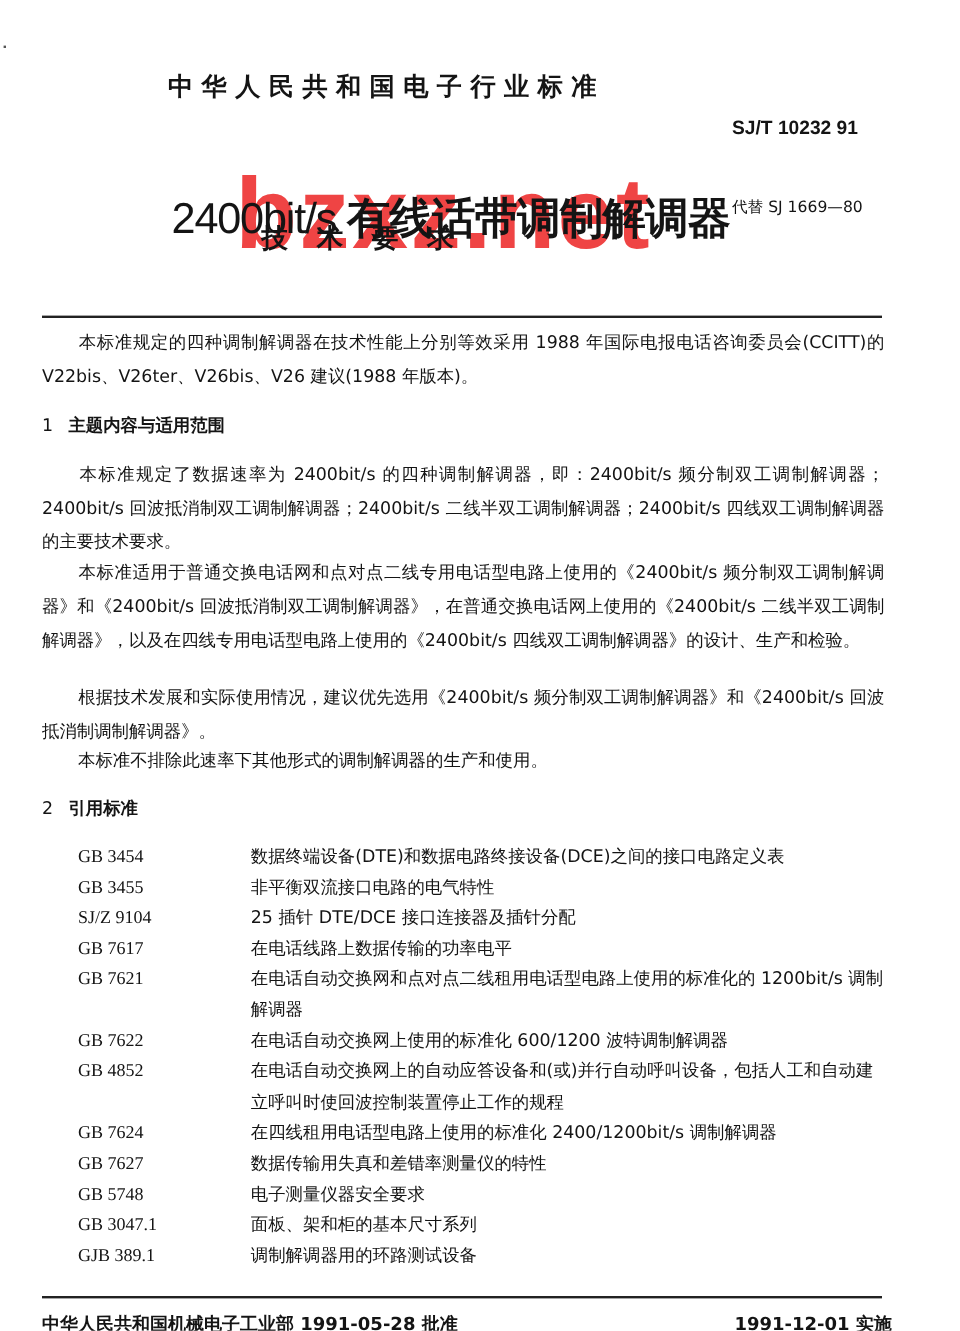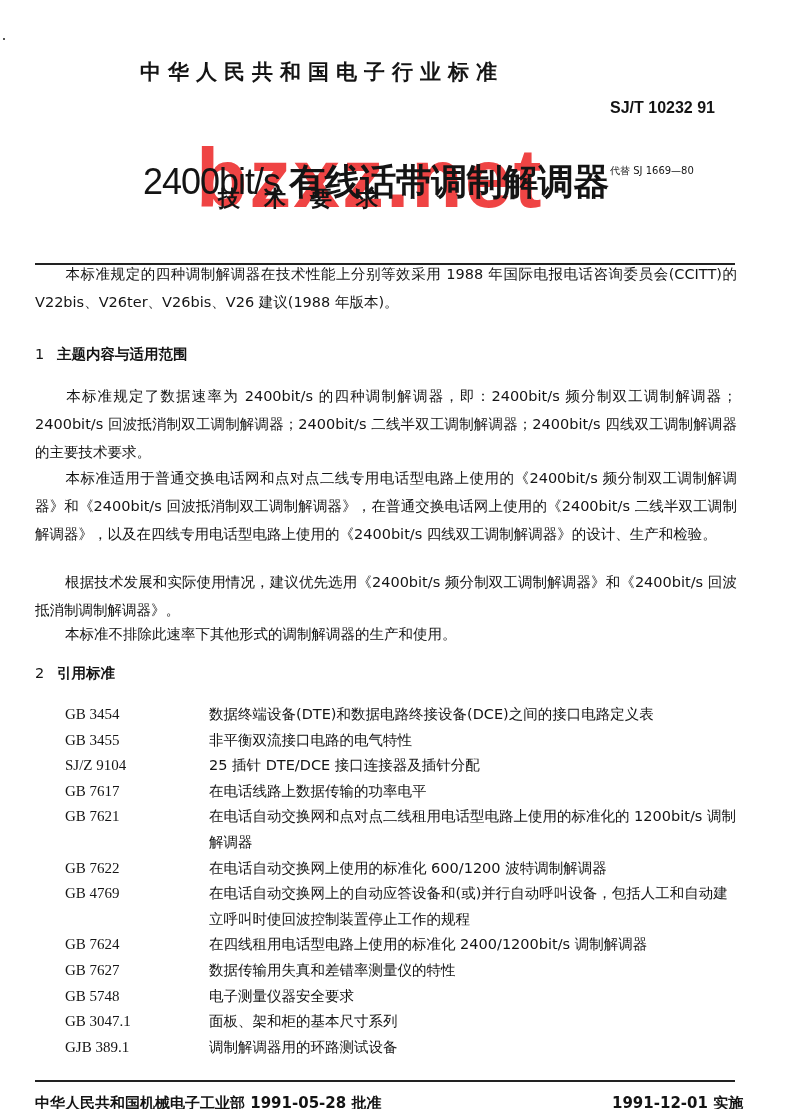--- a/index.html
+++ b/index.html
@@ -14,21 +14,21 @@
     font-family:"Liberation Sans", sans-serif; font-weight:bold;
     font-size:84px; line-height:84px; color:#ef4444; letter-spacing:2px;
     z-index:0;
   }
   .layer { position:relative; z-index:1; }
   .hdr-org { left:140px; top:58px; font-size:21px; font-weight:bold; letter-spacing:7px; }
   .std-no { left:610px; top:99px; font-size:16px; font-weight:bold; font-family:"Liberation Sans Narrow","Liberation Sans",sans-serif; letter-spacing:0px; }
   .title1 { left:143px; top:158px; font-size:36px; font-weight:bold; letter-spacing:-0.5px; }
   .title1 .lat { font-family:"Liberation Sans", sans-serif; font-weight:normal; letter-spacing:-1px; }
   .title2 { left:218px; top:184px; font-size:22px; font-weight:bold; letter-spacing:24px; }
-  .replaces { left:610px; top:164px; font-size:10px; }
+  .replaces { left:610px; top:164px; font-size:13px; }
   .rule { position:absolute; left:35px; width:700px; height:1.5px; background:#222; }
   .rule.top { top:263px; }
   .rule.bottom { top:1080px; }
   .para { position:absolute; left:35px; width:702px; font-size:14.5px; line-height:28px; text-align:justify; text-align-last:left; white-space:normal; }
   .para .ind { display:inline-block; width:30px; }
   .sec { position:absolute; left:35px; font-size:14.5px; font-weight:bold; }
   .sec .num { display:inline-block; width:22px; font-weight:normal; }
   .refs { position:absolute; left:65px; top:702px; width:672px; }
   .ref { display:flex; font-size:14.5px; line-height:25.6px; }
   .ref .code { width:123px; flex:none; font-family:"Liberation Serif", serif; font-size:15px; }
@@ -50,21 +50,21 @@
   <div class="abs std-no">SJ/T 10232  91</div>
 
   <div class="abs title1">
     <span class="lat">2400bit/s </span><span>有线话带调制解调器</span>
   </div>
   <div class="abs title2">技术要求</div>
   <div class="abs replaces">代替 SJ 1669—80</div>
 
   <div class="rule top"></div>
 
-  <div class="para" style="top:260px;"><span class="ind"></span><span>本标准规定的四种调制解调器在技术性能上分别等效采用 1988 年国际电报电话咨询委员会(CCITT)的 V22bis、V26ter、V26bis、V26 建议(1988 年版本)。</span></div>
+  <div class="para" style="top:272px;"><span class="ind"></span><span>本标准规定的四种调制解调器在技术性能上分别等效采用 1988 年国际电报电话咨询委员会(CCITT)的 V22bis、V26ter、V26bis、V26 建议(1988 年版本)。</span></div>
 
   <div class="sec" style="top:345px;">
     <span class="num">1</span><span>主题内容与适用范围</span>
   </div>
 
   <div class="para" style="top:382px;"><span class="ind"></span><span>本标准规定了数据速率为 2400bit/s 的四种调制解调器，即：2400bit/s 频分制双工调制解调器；2400bit/s 回波抵消制双工调制解调器；2400bit/s 二线半双工调制解调器；2400bit/s 四线双工调制解调器的主要技术要求。</span></div>
   <div class="para" style="top:464px;"><span class="ind"></span><span>本标准适用于普通交换电话网和点对点二线专用电话型电路上使用的《2400bit/s 频分制双工调制解调器》和《2400bit/s 回波抵消制双工调制解调器》，在普通交换电话网上使用的《2400bit/s 二线半双工调制解调器》，以及在四线专用电话型电路上使用的《2400bit/s 四线双工调制解调器》的设计、生产和检验。</span></div>
   <div class="para" style="top:568px;"><span class="ind"></span><span>根据技术发展和实际使用情况，建议优先选用《2400bit/s 频分制双工调制解调器》和《2400bit/s 回波抵消制调制解调器》。</span></div>
   <div class="para" style="top:620px;"><span class="ind"></span><span>本标准不排除此速率下其他形式的调制解调器的生产和使用。</span></div>
 
@@ -91,21 +91,21 @@
       </div>
     <div class="ref">
         <span class="code">GB 7621</span>
         <span class="desc">在电话自动交换网和点对点二线租用电话型电路上使用的标准化的 1200bit/s 调制解调器</span>
       </div>
     <div class="ref">
         <span class="code">GB 7622</span>
         <span class="desc">在电话自动交换网上使用的标准化 600/1200 波特调制解调器</span>
       </div>
     <div class="ref">
-        <span class="code">GB 4769</span>
+        <span class="code">GB 4852</span>
         <span class="desc">在电话自动交换网上的自动应答设备和(或)并行自动呼叫设备，包括人工和自动建立呼叫时使回波控制装置停止工作的规程</span>
       </div>
     <div class="ref">
         <span class="code">GB 7624</span>
         <span class="desc">在四线租用电话型电路上使用的标准化 2400/1200bit/s 调制解调器</span>
       </div>
     <div class="ref">
         <span class="code">GB 7627</span>
         <span class="desc">数据传输用失真和差错率测量仪的特性</span>
       </div>

